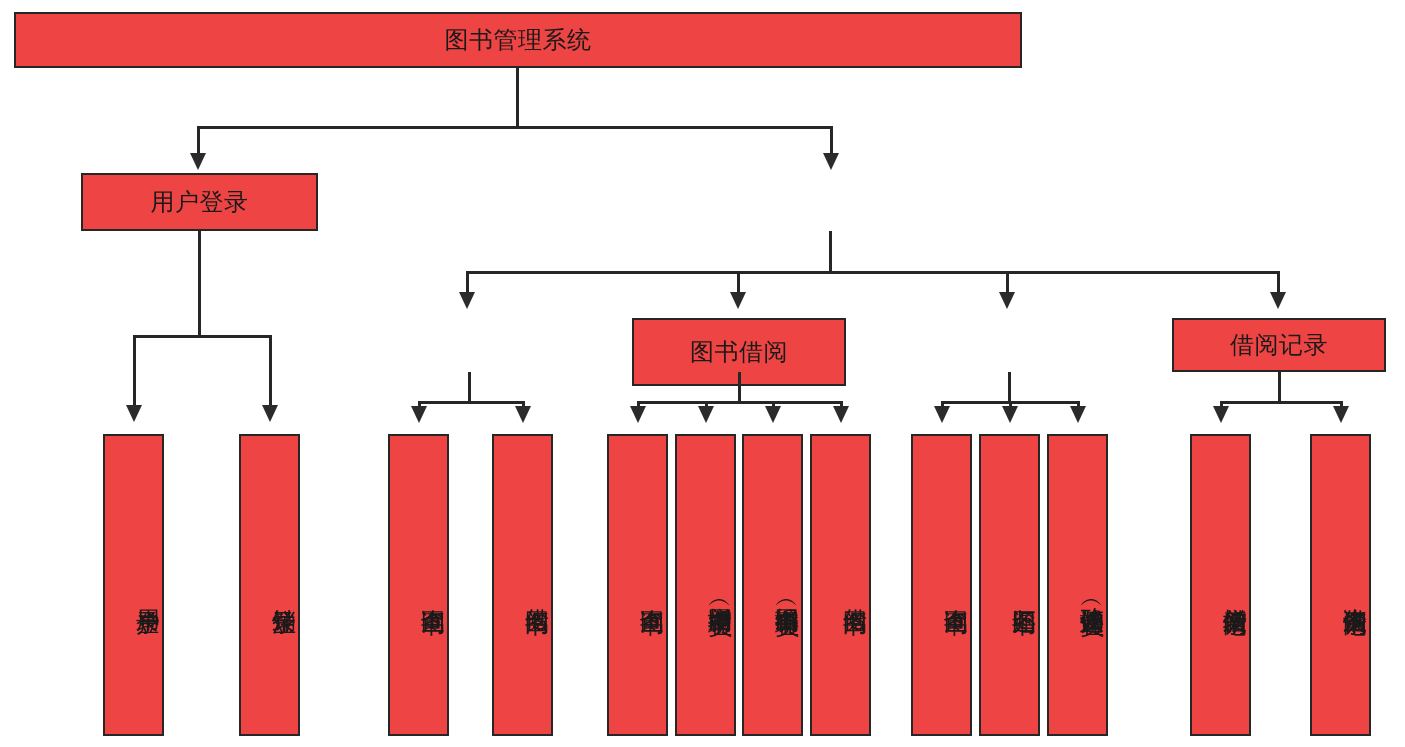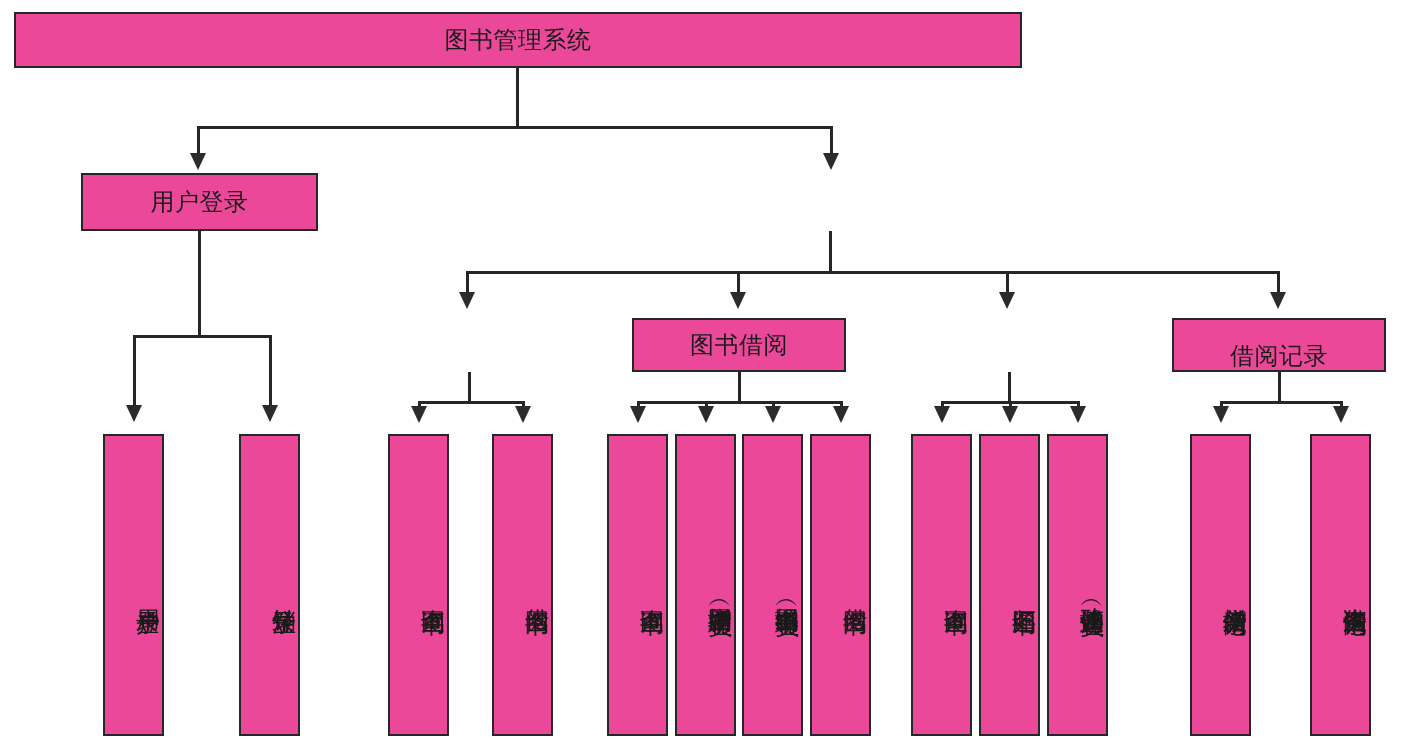--- a/index.html
+++ b/index.html
@@ -14,21 +14,21 @@
     position: relative;
     width: 1405px;
     height: 747px;
     background: #ffffff;
     overflow: hidden;
   }
   .node {
     position: absolute;
     box-sizing: border-box;
     border: 2px solid #262626;
-    background: #ec4899;
+    background: #ef4444;
     display: flex;
     align-items: center;
     justify-content: center;
     color: #1a1a1a;
     line-height: 1.18;
   }
   .node.horiz {
     font-size: 24px;
     letter-spacing: 0.5px;
   }
@@ -109,24 +109,24 @@
   <div class="edge-h" style="left:466px; top:271px; width:814px;"></div>
   <div class="edge-v" style="left:466px; top:271px; height:24px;"></div>
   <div class="arrow" style="left:459px; top:292px;"></div>
   <div class="edge-v" style="left:737px; top:271px; height:24px;"></div>
   <div class="arrow" style="left:730px; top:292px;"></div>
   <div class="edge-v" style="left:1006px; top:271px; height:24px;"></div>
   <div class="arrow" style="left:999px; top:292px;"></div>
   <div class="edge-v" style="left:1277px; top:271px; height:24px;"></div>
   <div class="arrow" style="left:1270px; top:292px;"></div>
 
-  <div class="node horiz" style="left:632px; top:318px; width:214px; height:54px;">
+  <div class="node horiz" style="left:632px; top:318px; width:214px; height:68px;">
     <span>图书借阅</span>
   </div>
-  <div class="node horiz" style="left:1172px; top:318px; width:214px; height:54px;align-items:flex-end;">
+  <div class="node horiz" style="left:1172px; top:318px; width:214px; height:54px;">
     <span>借阅记录</span>
   </div>
 
   <div class="edge-v" style="left:468px; top:372px; height:29px;"></div>
   <div class="edge-h" style="left:418px; top:401px; width:104px;"></div>
   <div class="edge-v" style="left:418px; top:401px; height:8px;"></div>
   <div class="arrow" style="left:411px; top:406px;"></div>
   <div class="edge-v" style="left:522px; top:401px; height:8px;"></div>
   <div class="arrow" style="left:515px; top:406px;"></div>
 

